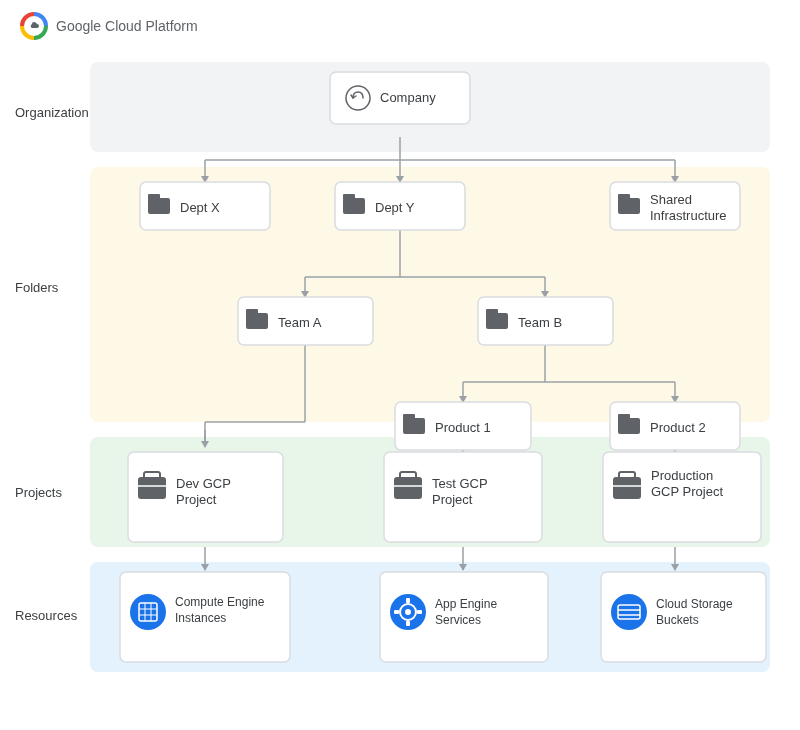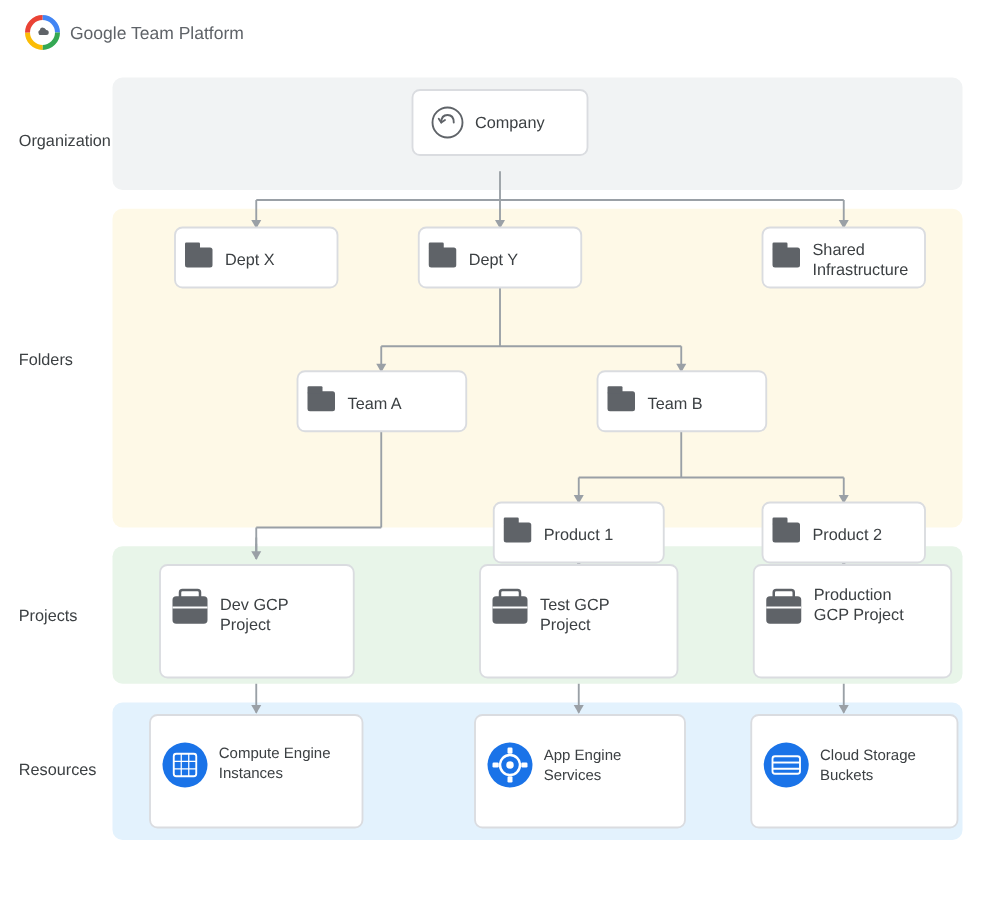--- a/index.html
+++ b/index.html
@@ -23,21 +23,21 @@
       <circle cx="14" cy="14" r="13" fill="none" stroke="#dadce0" stroke-width="1"></circle>
 
       <path d="M14 2 A12 12 0 0 1 26 14" stroke="#4285f4" stroke-width="4" fill="none"></path>
       <path d="M26 14 A12 12 0 0 1 14 26" stroke="#34a853" stroke-width="4" fill="none"></path>
       <path d="M14 26 A12 12 0 0 1 2 14" stroke="#fbbc05" stroke-width="4" fill="none"></path>
       <path d="M2 14 A12 12 0 0 1 14 2" stroke="#ea4335" stroke-width="4" fill="none"></path>
       <circle cx="14" cy="14" r="5" fill="white"></circle>
 
       <path d="M11 15 Q10 13 12 12 Q12 10 14 10 Q16 10 17 12 Q19 12 19 14 Q19 16 17 16 L12 16 Q11 16 11 15Z" fill="#5f6368"></path>
     </svg>
-    <span style="font-size:14px; color:#5f6368; font-weight:400;">Google Team Platform</span>
+    <span style="font-size:14px; color:#5f6368; font-weight:400;">Google Cloud Platform</span>
   </div>
 
   <div style="position:relative; margin: 0 10px;">
     <svg width="770" height="670" viewBox="0 0 770 670">
 
       <rect x="80" y="10" width="680" height="90" rx="8" fill="#f1f3f4"></rect>
 
       <rect x="80" y="115" width="680" height="255" rx="8" fill="#fef9e7"></rect>
 
       <rect x="80" y="385" width="680" height="110" rx="8" fill="#e8f5e9"></rect>

